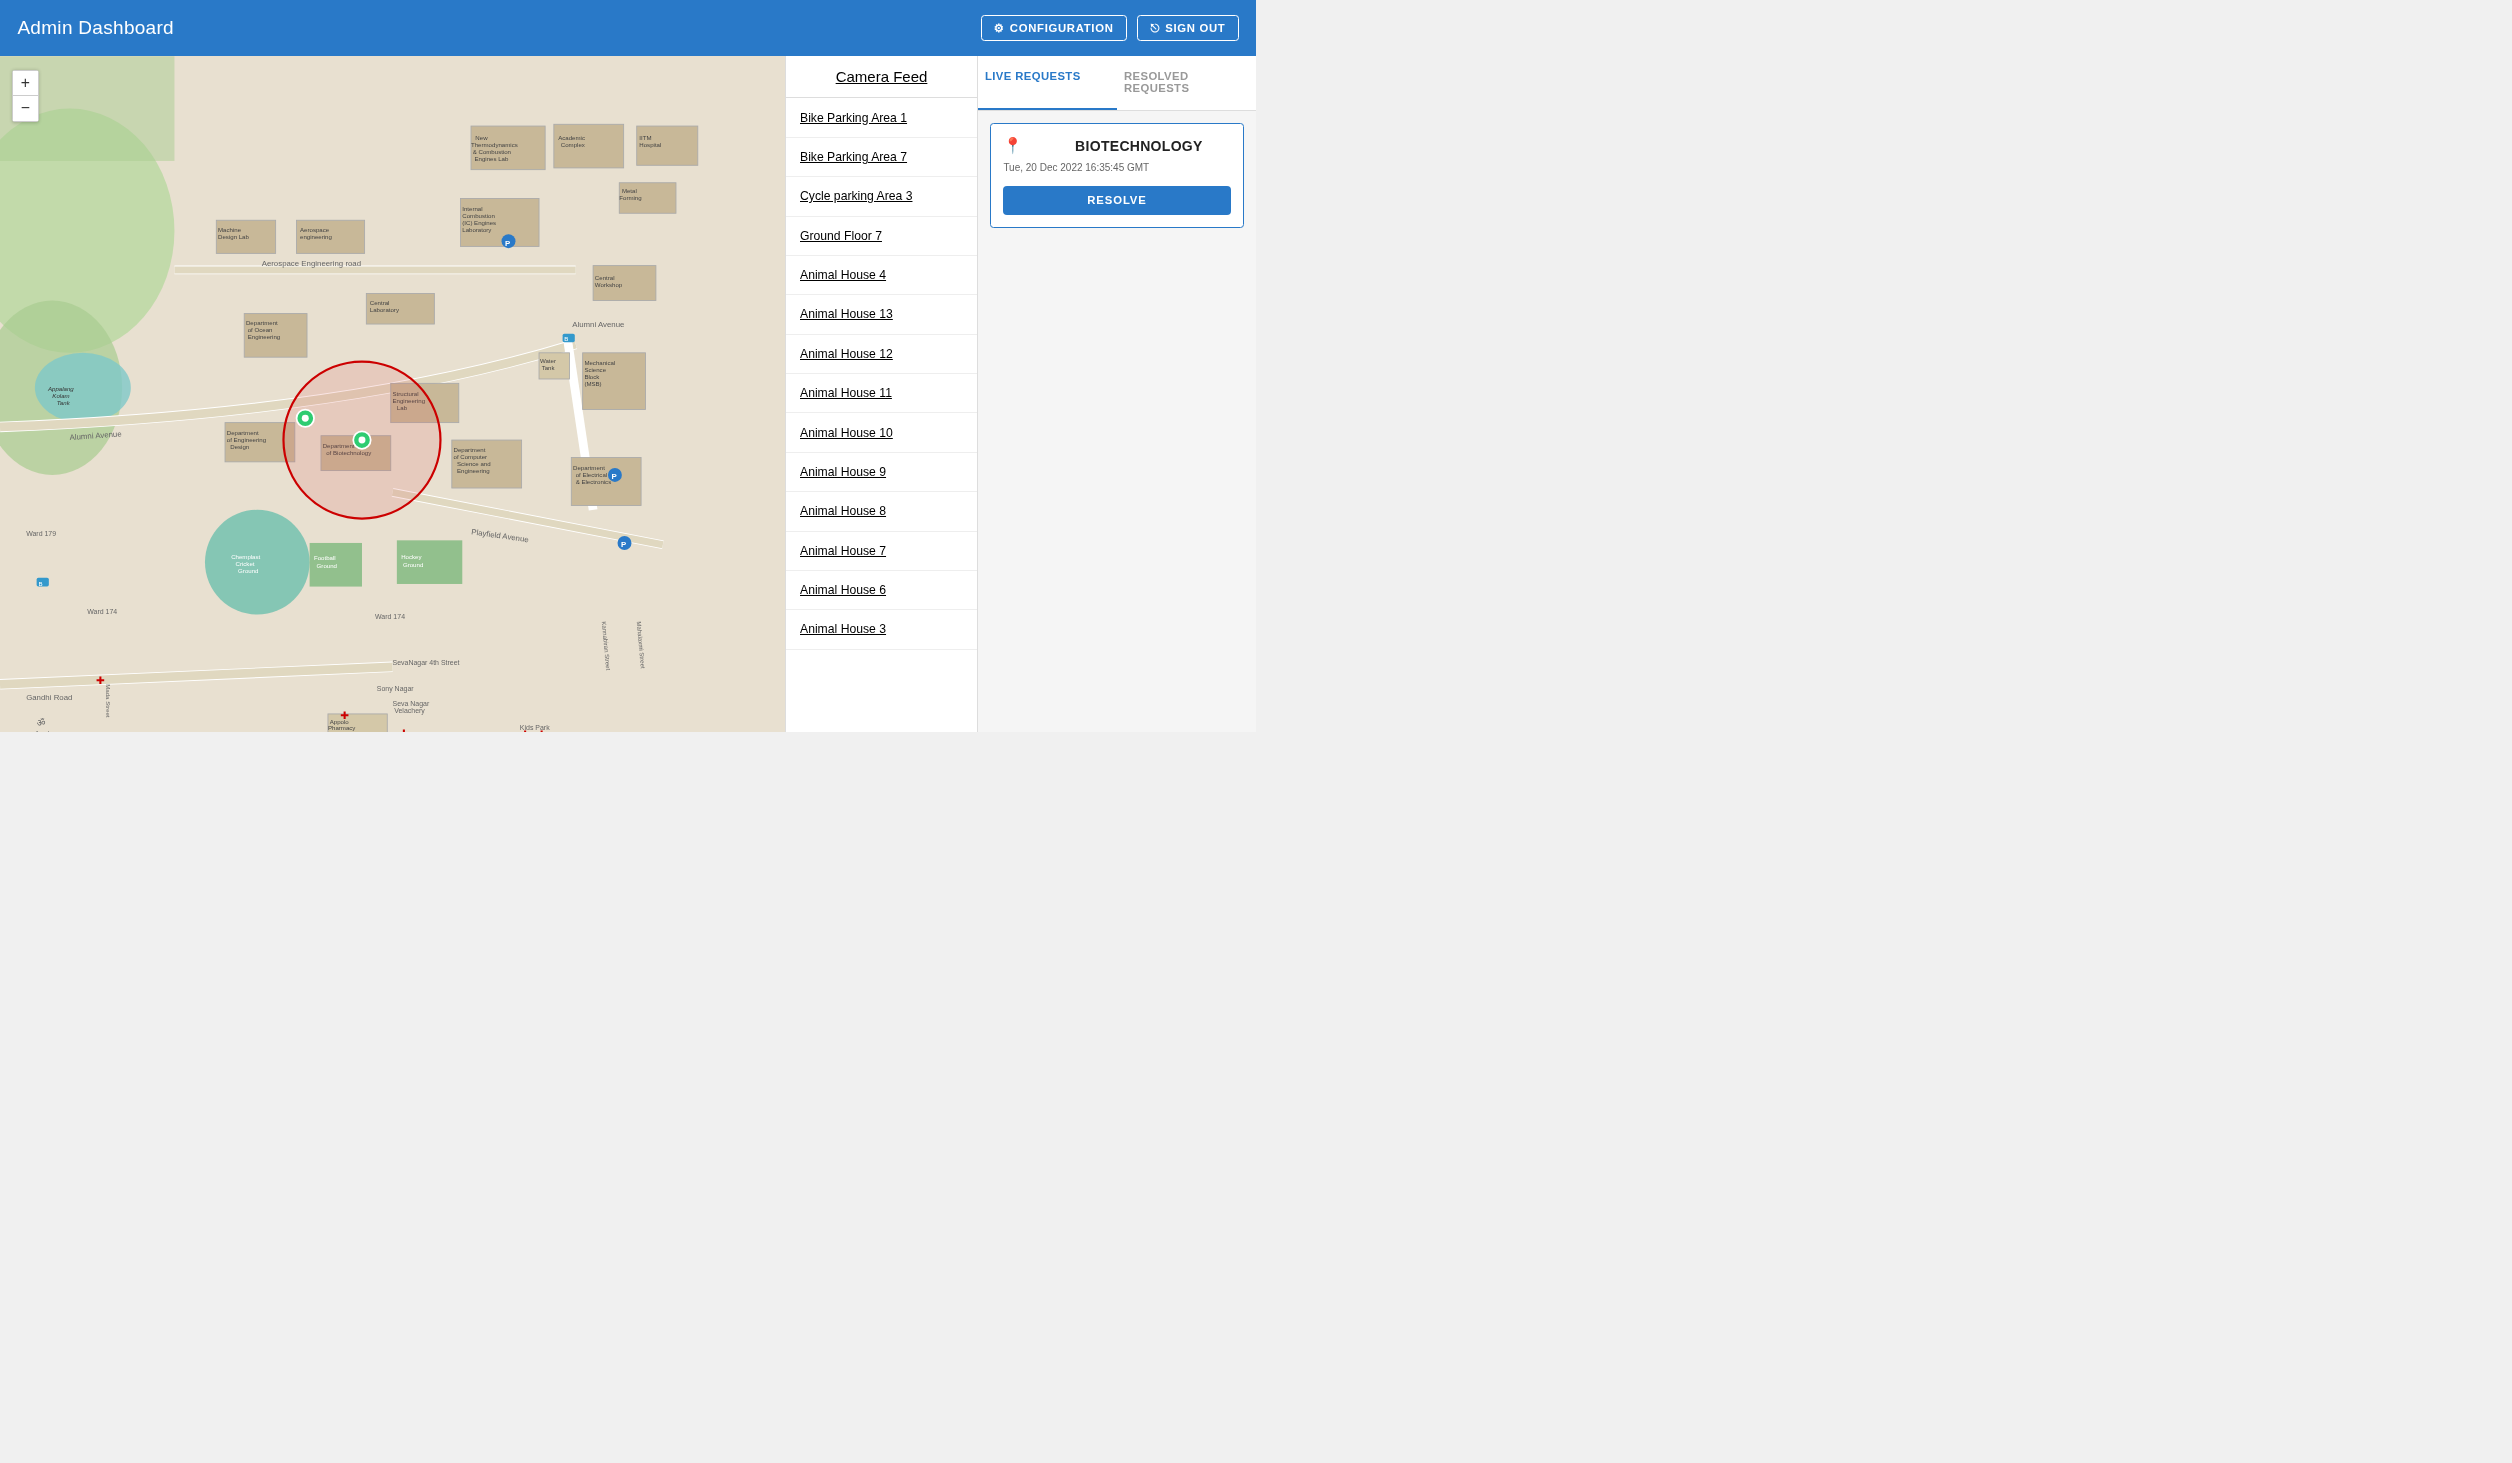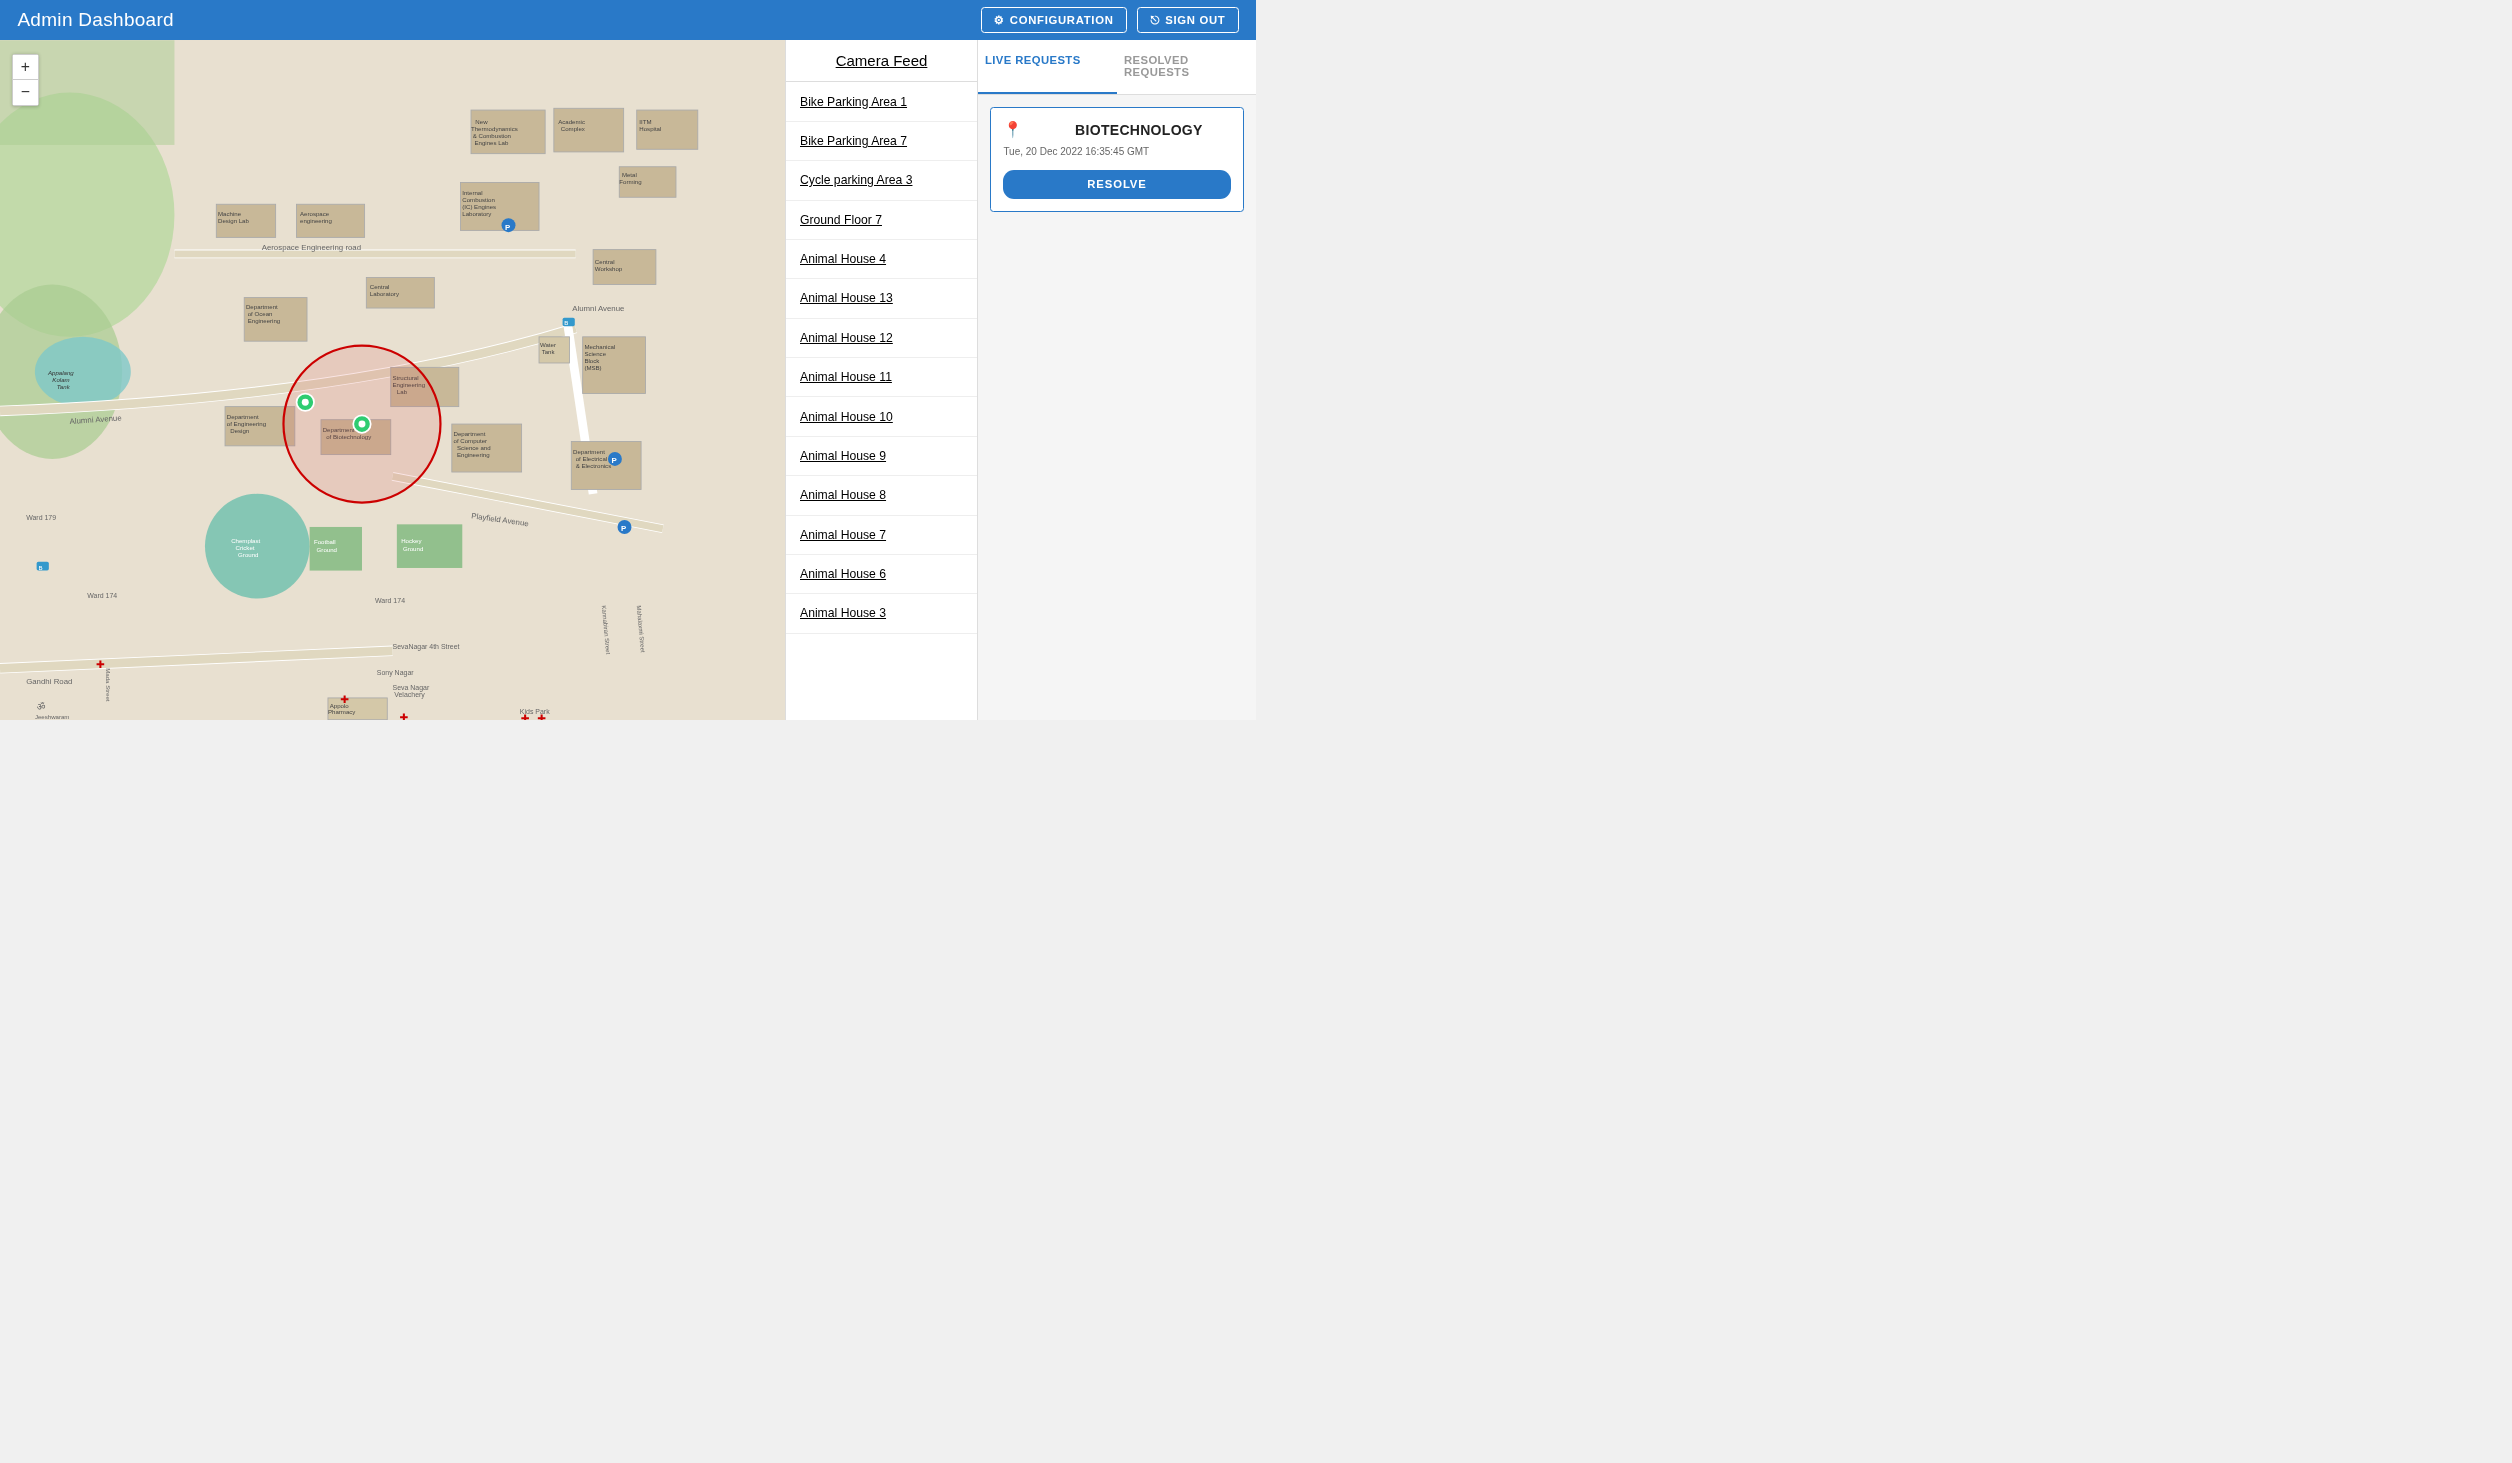--- a/index.html
+++ b/index.html
@@ -6,21 +6,21 @@
     body { font-family: Arial, sans-serif; background: #f0f0f0; width: 1256px; height: 732px; overflow: hidden; }
 
     
     .header {
       background: #2979c8;
       color: white;
       display: flex;
       align-items: center;
       justify-content: space-between;
       padding: 0 17.4px;
-      height: 40px;
+      height: 56px;
     }
     .header-title {
       font-size: 19px;
       font-weight: 500;
       letter-spacing: 0.3px;
     }
     .header-buttons {
       display: flex;
       gap: 10.5px;
     }
@@ -146,21 +146,21 @@
     .resolve-btn {
       width: 100%;
       background: #2979c8;
       color: white;
       border: none;
       padding: 8.7px;
       font-size: 11.3px;
       font-weight: 700;
       letter-spacing: 0.9px;
       cursor: pointer;
-      border-radius: 11px;
+      border-radius: 4px;
     }
 
     
     .map-svg {
       width: 100%;
       height: 100%;
     }
 
     
     .zoom-controls {

